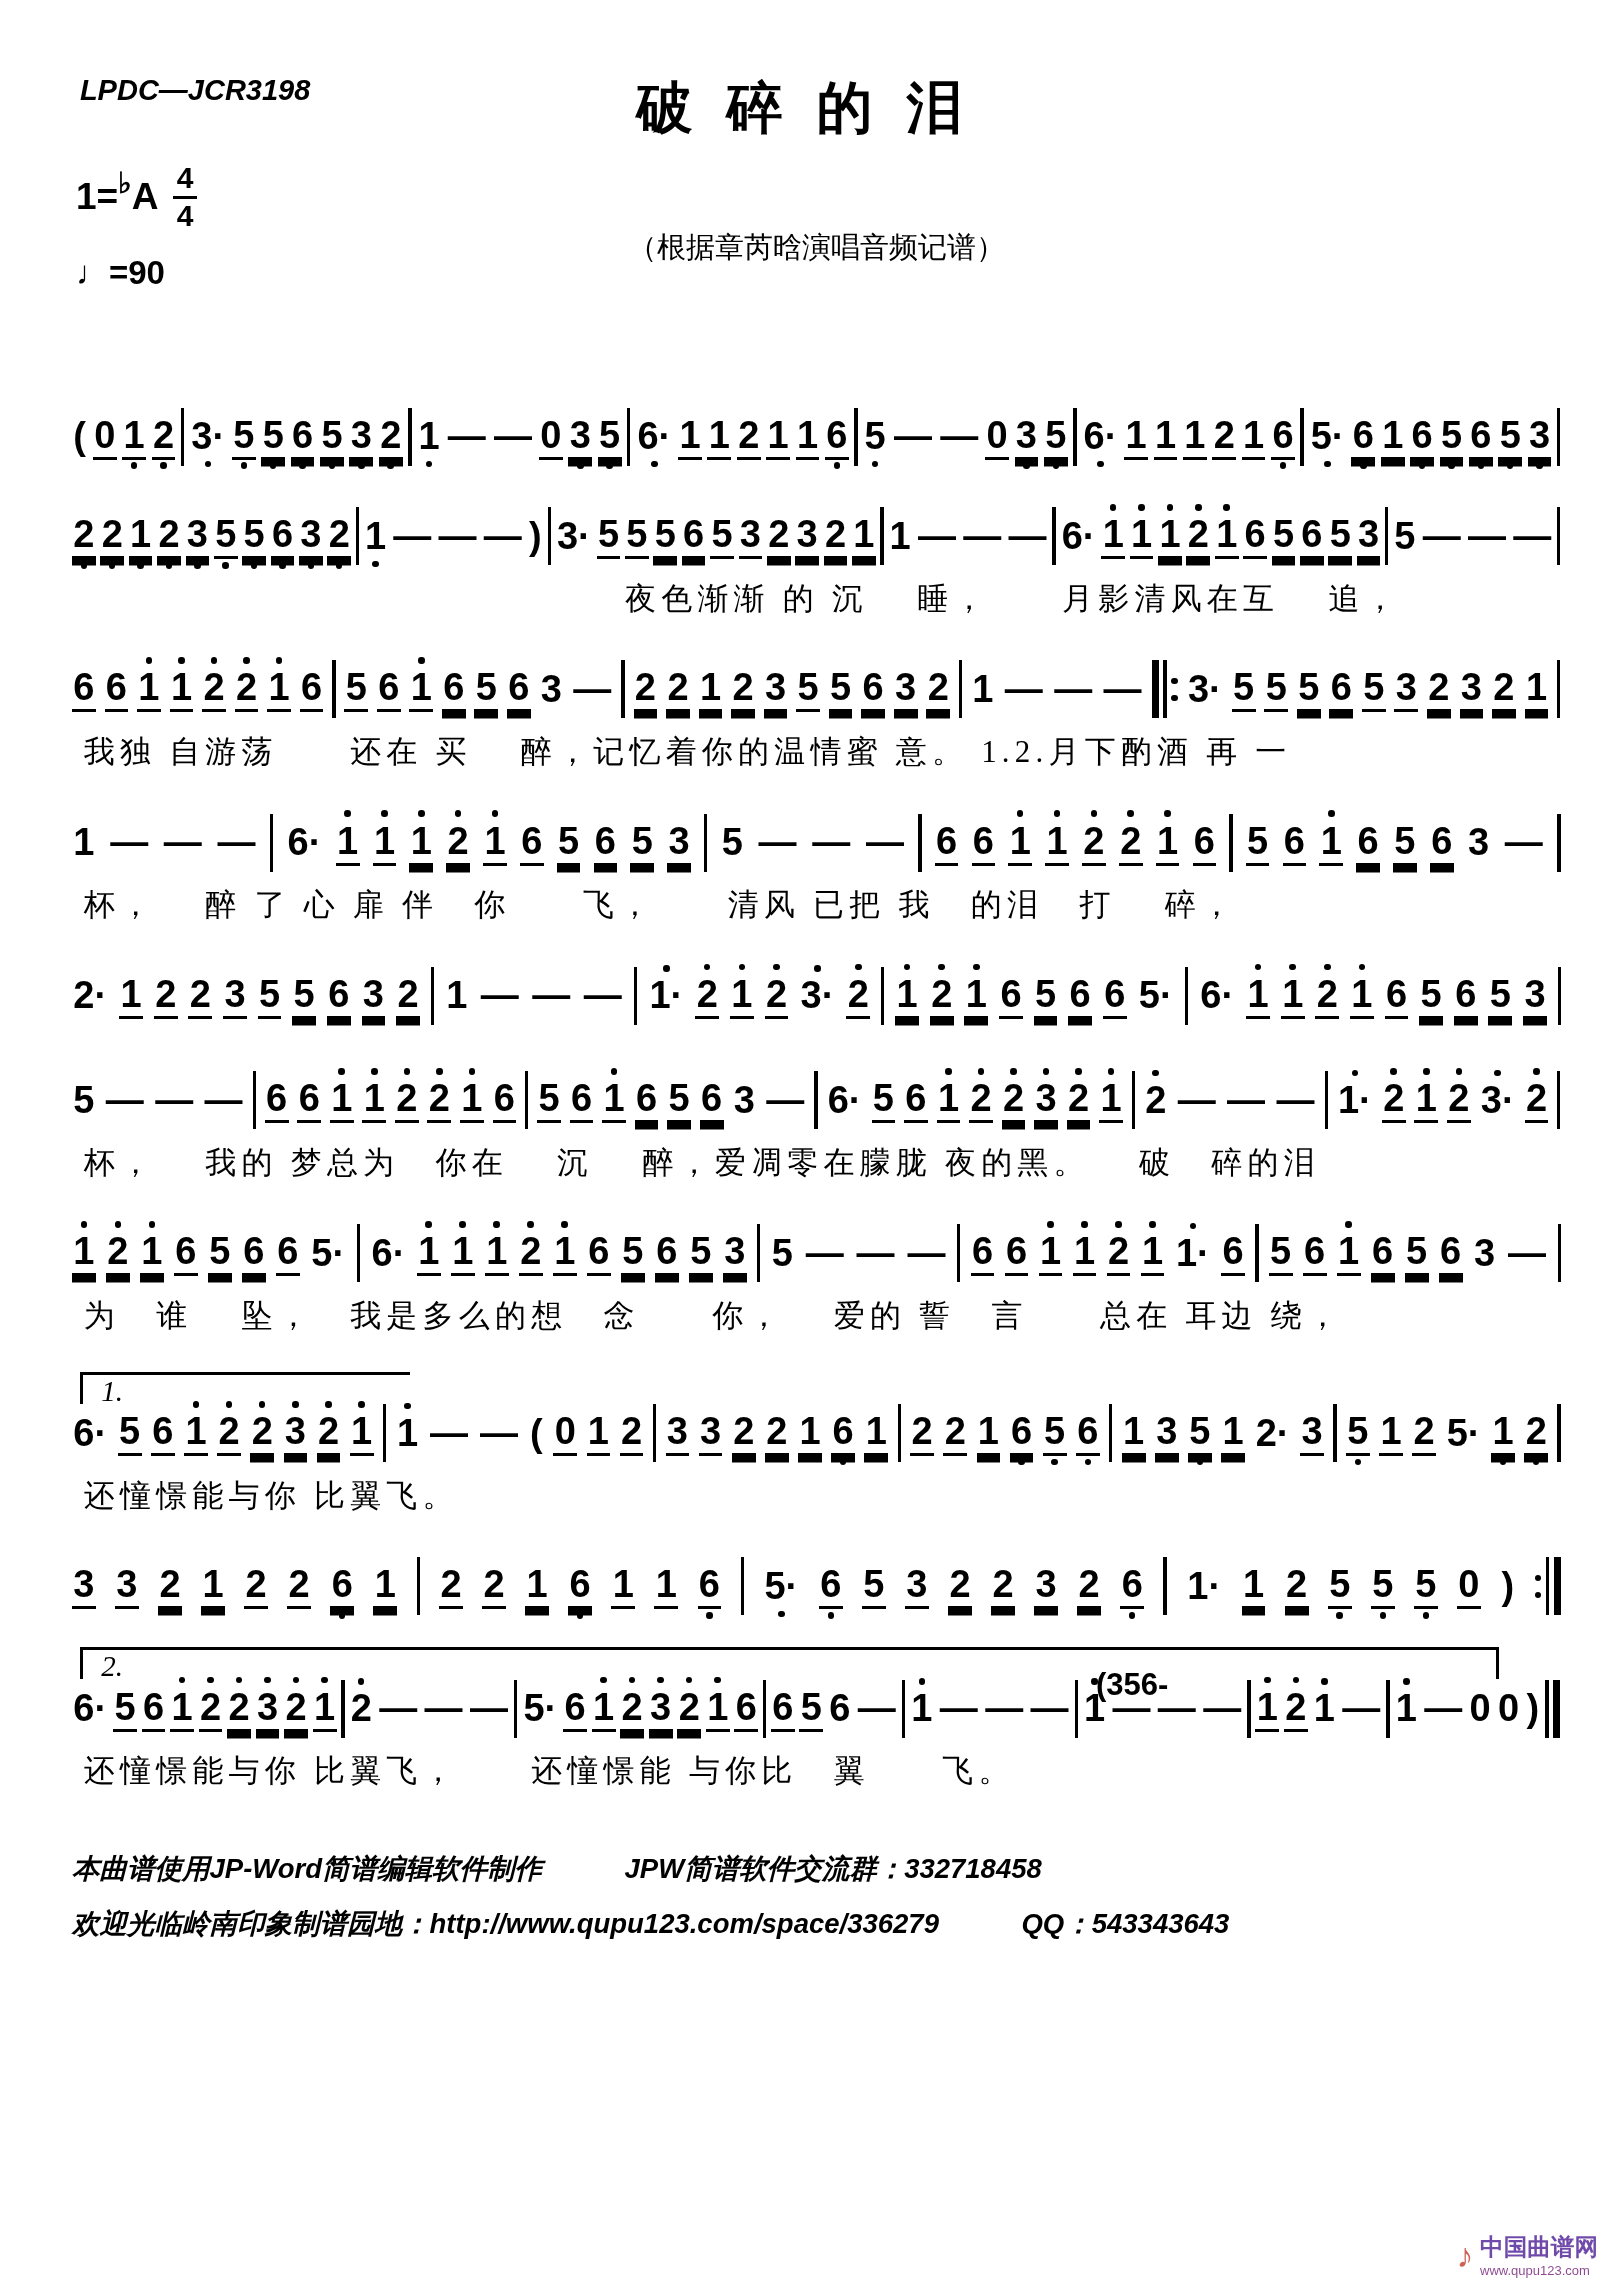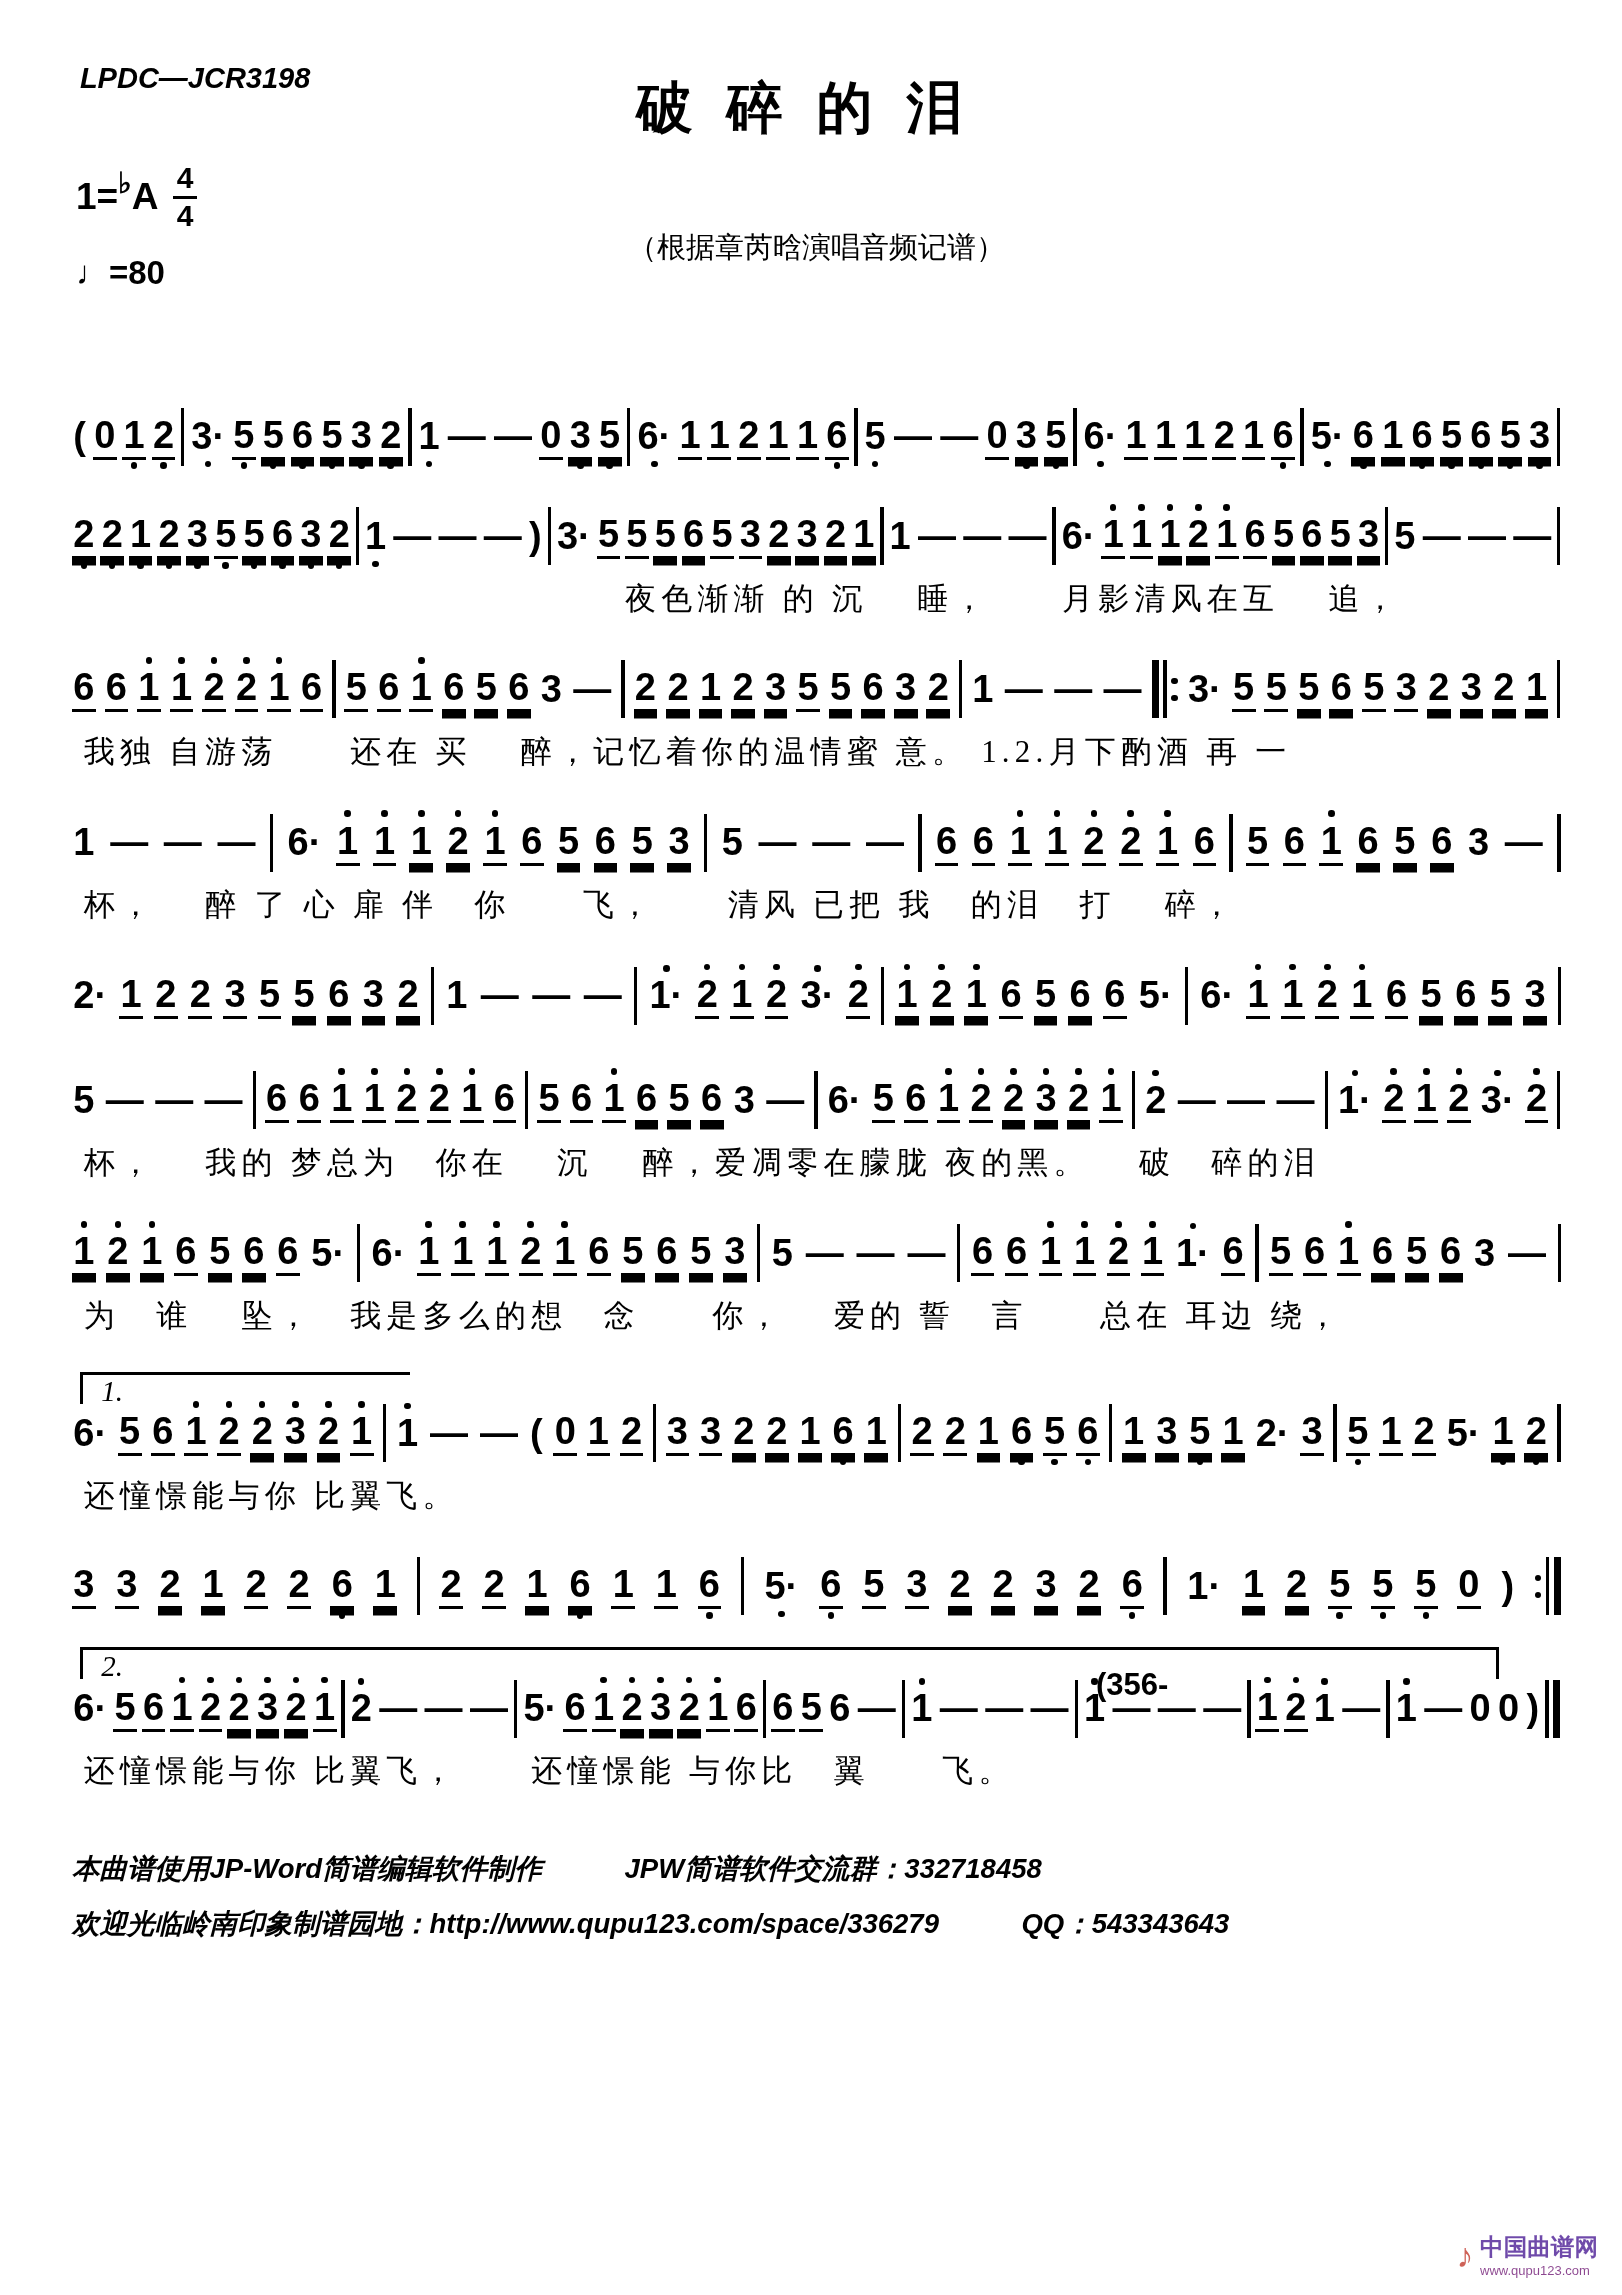--- a/index.html
+++ b/index.html
@@ -4,21 +4,21 @@
 <style>
   html,body{margin:0;padding:0;}
   body{
     width:1623px;height:2295px;position:relative;background:#ffffff;color:#000;
     font-family:"Liberation Sans",sans-serif;overflow:hidden;
   }
   .content{padding:58px 62px 0 72px;}
 
   
   .header{position:relative;height:308px;}
-  .catalog{position:absolute;left:7.9px;top:4px;font-size:29px;font-weight:700;font-style:italic;}
+  .catalog{position:absolute;left:7.9px;top:16px;font-size:29px;font-weight:700;font-style:italic;}
   .title{position:absolute;left:0;right:0;top:13px;text-align:center;
          font-family:Liberation Sans, sans-serif;font-weight:700;font-size:56px;letter-spacing:34px;}
   .keysig{position:absolute;left:3.9px;top:105px;font-size:37px;font-weight:700;display:flex;align-items:center;}
   .keysig .flat{font-size:29px;vertical-align:super;position:relative;top:-14.4px;}
   .frac{display:inline-flex;flex-direction:column;align-items:center;margin-left:14.4px;line-height:1;}
   .frac .num{border-bottom:3.3px solid #000;padding:0 3.9px 2.6px 3.9px;}
   .frac .den{padding-top:2.6px;}
   .frac span{font-size:30px;font-weight:700;}
   .tempo{position:absolute;left:3.9px;top:196px;font-size:33px;font-weight:700;}
   .subtitle{position:absolute;left:0;right:0;top:170px;text-align:center;
@@ -80,21 +80,21 @@
     <div class="title">破碎的泪</div>
     <div class="keysig">
       <span>1=</span>
         <span class="flat">♭</span>
         <span>A</span>
       <span class="frac">
         <span class="num">4</span>
         <span class="den">4</span>
       </span>
     </div>
-    <div class="tempo">♩=80</div>
+    <div class="tempo">♩=90</div>
     <div class="subtitle">（根据章芮晗演唱音频记谱）</div>
   </div>
 
   <div id="score">
       <div class="system sys1">
         <div class="notation">
           <span class="ntk paren note">
             <span class="da"></span>
             <span class="dg">(</span>
             <span class="db"></span>

